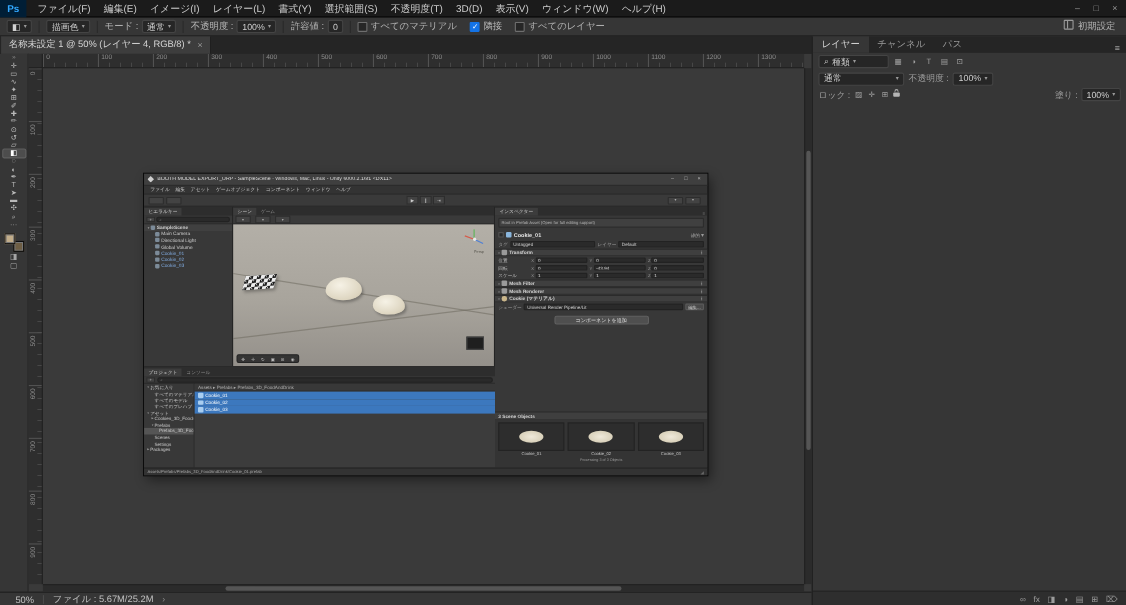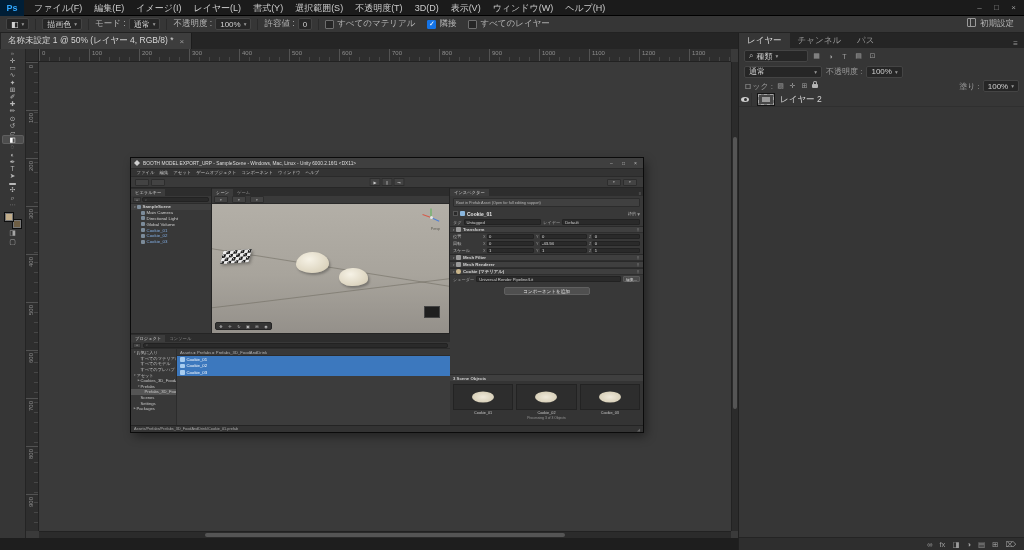--- a/index.html
+++ b/index.html
@@ -829,20 +829,26 @@
     </div>
 
     <div class="vscroll">
         <div class="vthumb"></div>
       </div>
     <div class="hscroll">
         <div class="hthumb"></div>
       </div>
   </div>
 
+  <div class="statusbar">
+    <span>50%</span>
+    <span class="sb-sep"></span>
+    <span>ファイル : 5.67M/25.2M</span>
+    <span class="sb-chev">›</span>
+  </div>
 
   <div class="dock">
     <div class="d-tabs">
       <span style="display:contents">
         
       <span class="d-tab active">レイヤー</span><span class="d-tab">チャンネル</span><span class="d-tab">パス</span></span>
       <span class="d-menu">≡</span>
     </div>
     <div class="d-filter">
       <span class="ob-box fbox">
@@ -874,28 +880,20 @@
       <span style="margin-left:auto">塗り :</span>
       <span class="ob-box">
         <span>100%</span>
         <span class="caret">▾</span>
       </span>
     </div>
     <div class="layers">
 
 
 
-        <div class="lrow">
-          <span class="eyecell">
-            <span class="eye"></span>
-          </span>
-          <span class="lthumb"></span>
-          <span class="lname">レイヤー 2</span>
-
-        </div>
 
 
       </div>
     <div class="d-bottom">
 
     <span>∞</span>
         <span>fx</span>
         <span>◨</span>
         <span>◑</span>
         <span>▤</span>

